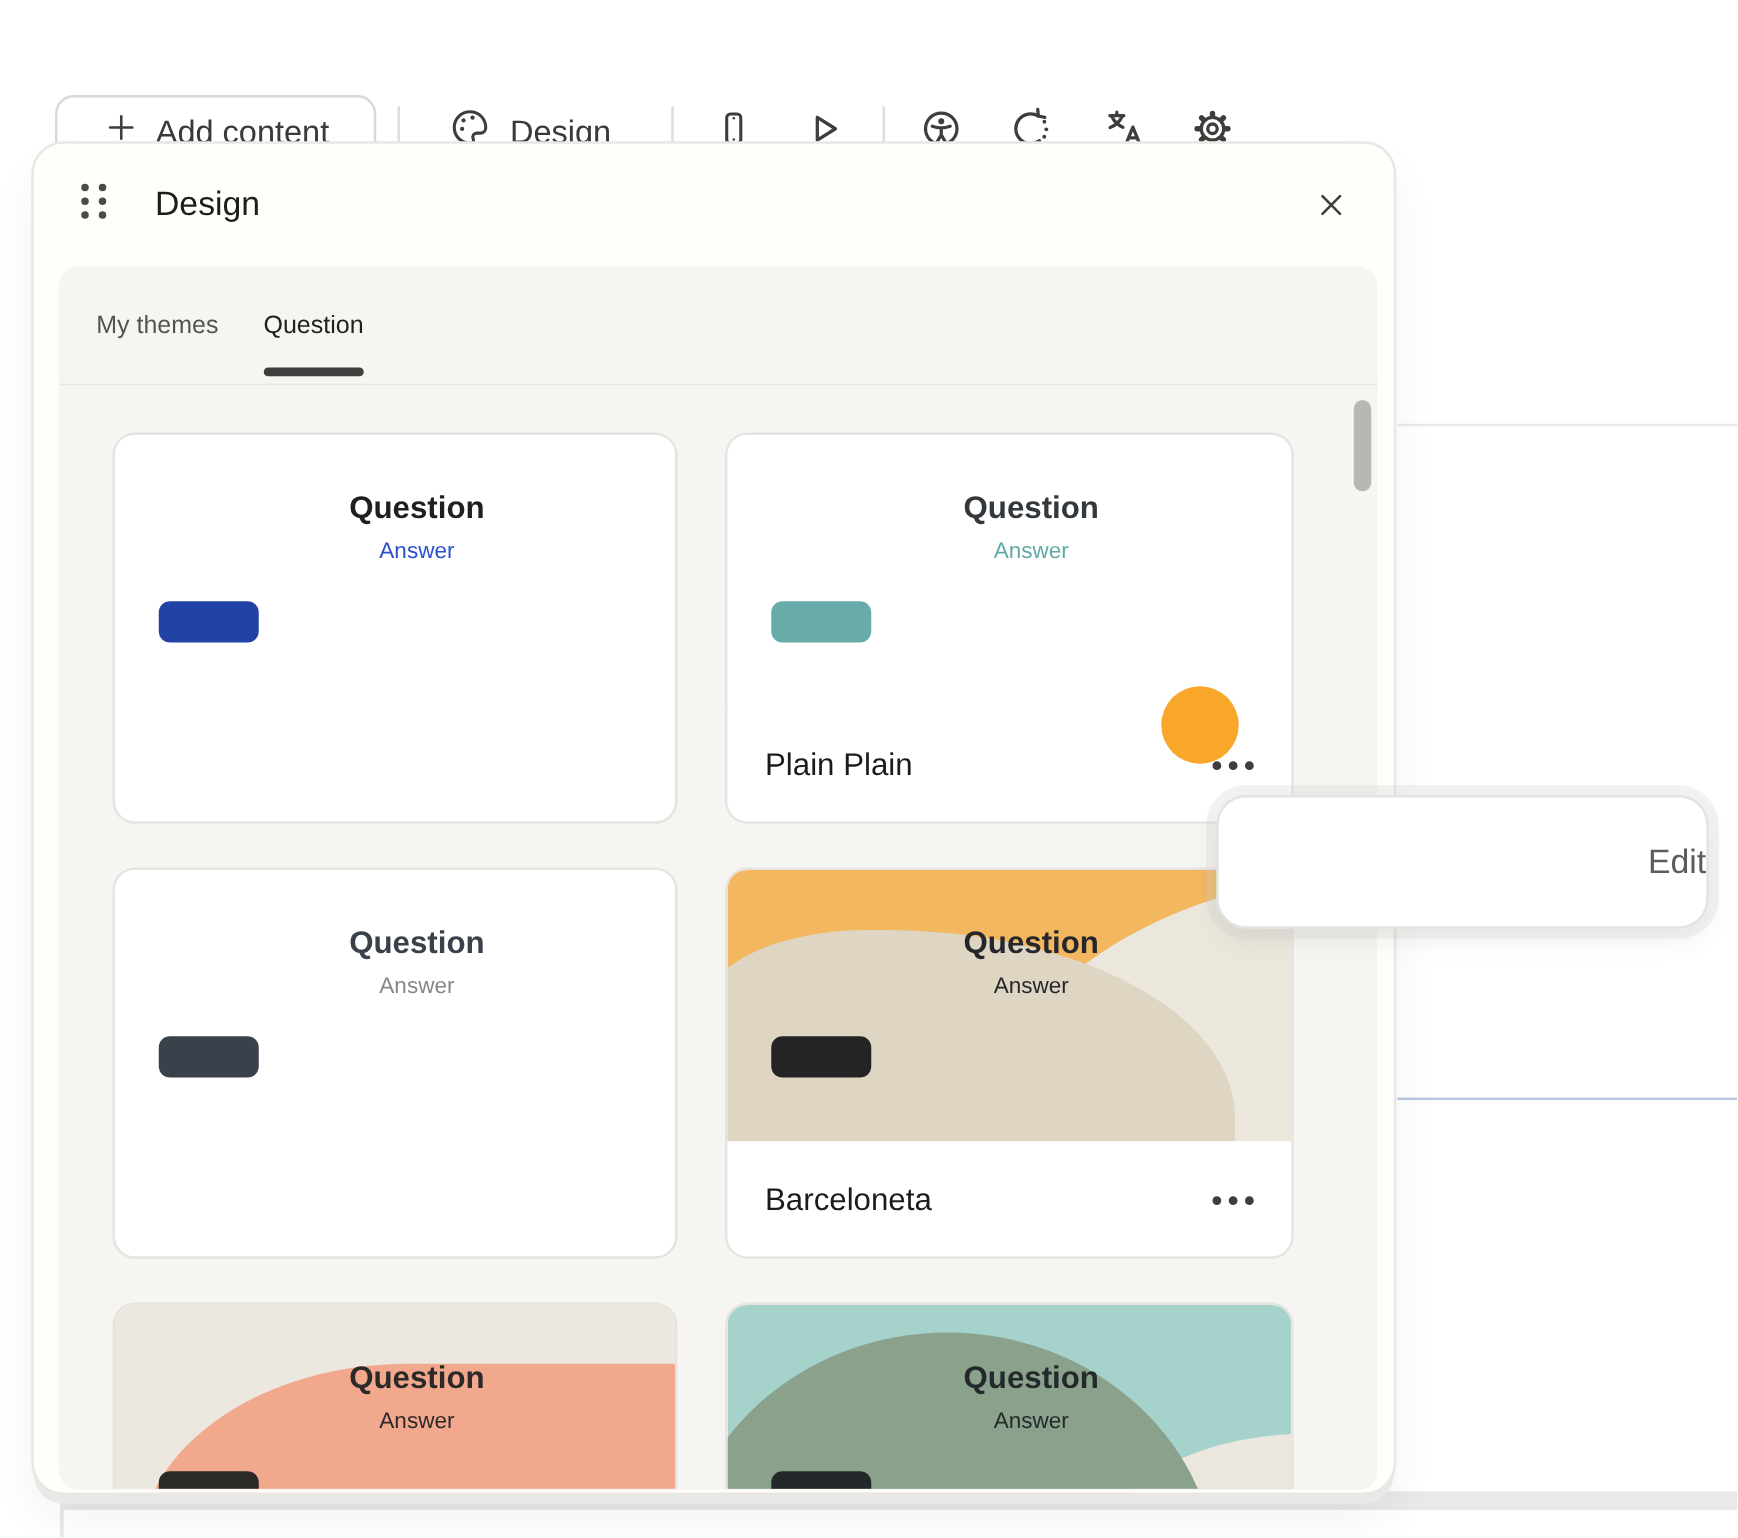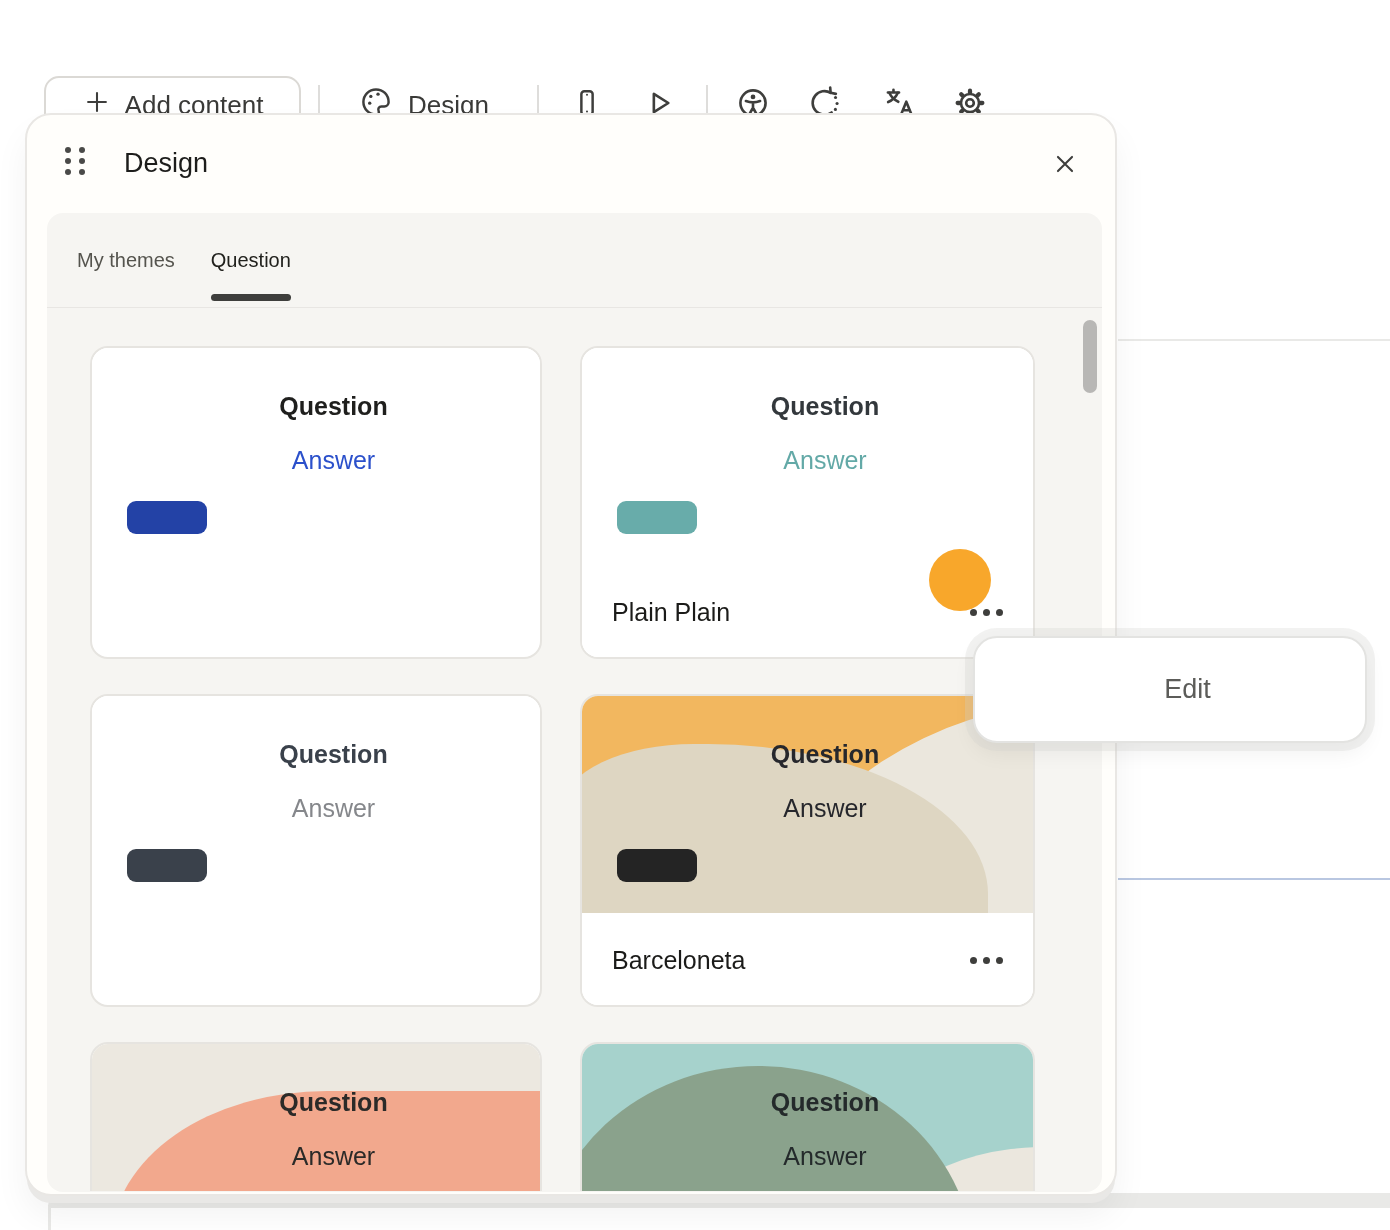--- a/index.html
+++ b/index.html
@@ -59,39 +59,39 @@
   .shape { position:absolute; }
   .t3 .sB { left:188px; top:16px; width:500px; height:330px; border-radius:50%; transform:rotate(-18deg); background:var(--s2); }
   .t3 .sA { left:-18px; top:48px; width:424px; height:300px; background:var(--s1);
     border-radius:130px 280px 0 0 / 62px 150px 0 0; }
   .t4 .sA { left:20px; top:47px; width:475px; height:260px; background:var(--s1);
     border-radius:215px 26px 0 0 / 150px 12px 0 0; }
   .t5 .sB { left:288px; top:103px; width:350px; height:220px; border-radius:50%; background:var(--s2); }
   .t5 .sA { left:-40px; top:22px; width:432px; height:400px; border-radius:50%; background:var(--s1); }
   .ptext { position:relative; padding:42px 0 0 35px;text-align:center; }
   .ptext .q { font-size:25px; font-weight:600; line-height:32px; color:var(--qc); }
-  .ptext .a { font-size:25px; line-height:32px; margin-top:22px; color:var(--ac); }
+  .ptext .a { font-size:18px; line-height:32px; margin-top:2px; color:var(--ac); }
   .pill { position:relative; margin:25px 0 0 35px; width:80px; height:33px; border-radius:9px; background:var(--pc); }
   .card-footer { height:94px; display:flex; align-items:center; justify-content:space-between; padding:0 28px 0 30px;
     background:#fff; position:relative; }
   .tname { font-size:25px; font-weight:500; color:#1b1b19; }
   .kebab { display:flex; gap:6px; background:none; border:none; cursor:pointer; padding:8px 2px; }
   .kebab i { width:7px; height:7px; border-radius:50%; background:#3e3e3c; }
 
   .scroll-thumb { position:absolute; right:5px; top:107px; width:14px; height:73px; border-radius:7px;
     background:#b8b7b5; cursor:pointer; }
 
   
   .cursor-dot { position:absolute; left:929px; top:549px; width:62px; height:62px; border-radius:50%;
     background:var(--cursor,#f8a72b); z-index:20; }
   .context-menu { position:absolute; left:973px; top:636px; width:394px; height:107px; background:#fff;
     border:2px solid #e3e3e1; border-radius:24px; z-index:30; display:flex; align-items:center;
     box-shadow:0 0 0 8px rgba(210,210,206,0.28), 0 10px 22px rgba(0,0,0,0.06); }
   .menu-item { font-size:27px; color:#5c5c59; padding-left:35px; background:none; border:none;
-    font-family:inherit; cursor:pointer; width:100%; text-align:center; }
+    font-family:inherit; cursor:pointer; width:100%; text-align:right; }
 </style>
 </head>
 <body>
 
 <div id="canvas">
 
   <div class="bg-hline-gray"></div>
   <div class="bg-hline-blue"></div>
   <div class="bg-corner-band"></div>
   <div class="bg-corner-vline"></div>

